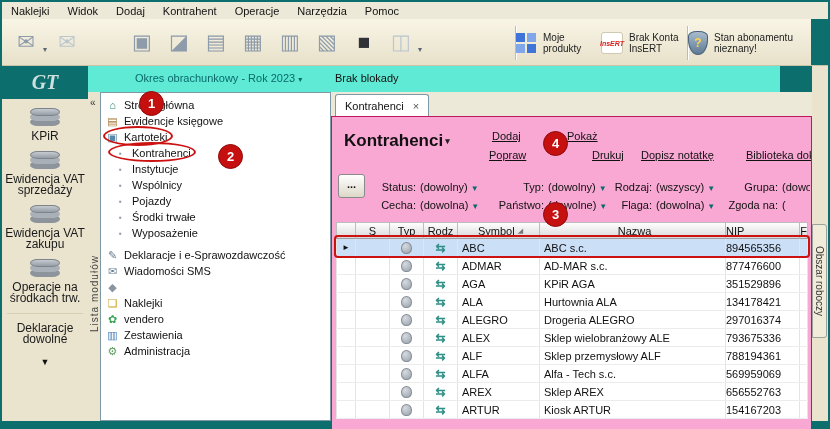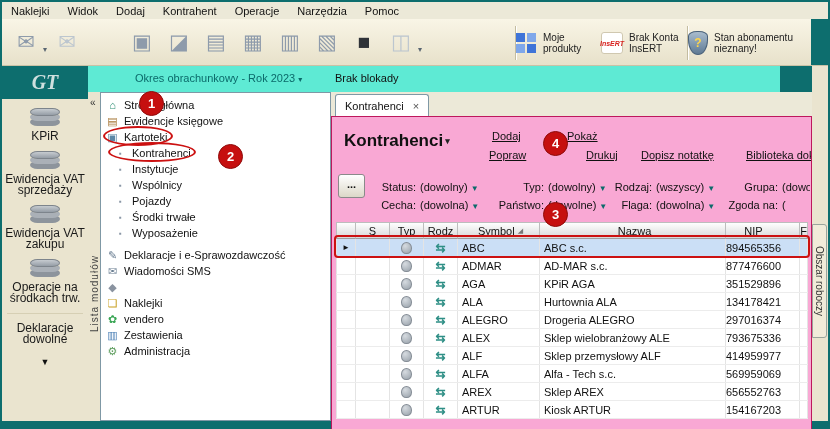--- a/index.html
+++ b/index.html
@@ -92,21 +92,21 @@
 .gh{background:linear-gradient(#fefefe,#eaeaea 55%,#d8d8d8);border:1px solid #bdbdbd;border-left:none;border-bottom:1px solid #9f9f9f;display:flex;align-items:center;justify-content:center;overflow:hidden;cursor:pointer}
 .gh:first-child{border-left:1px solid #bdbdbd}
 .sortg{font-size:7px;color:#777;margin-left:3px}
 .trow{display:flex;height:18px;border-bottom:1px solid #ececec;cursor:pointer;background:#fff}
 .trow.selrow{background:#cbdff6}
 .c{border-right:1px solid #e4e4e4;display:flex;align-items:center;overflow:hidden}
 .c:first-child{border-left:1px solid #e4e4e4}
 .w-sel{width:20px;justify-content:center}
 .w-s{width:34px}.w-typ{width:34px;justify-content:center}.w-rodz{width:34px;justify-content:center}
 .w-sym{width:82px;padding-left:4px}.w-naz{width:186px;padding-left:4px}
-.w-nip{width:74px;justify-content:center;padding-right:18px}.w-f{width:8px}
+.w-nip{width:74px;justify-content:flex-start;padding-right:18px}.w-f{width:8px}
 .blob{width:11px;height:12px;border-radius:50% 50% 46% 46%;background:radial-gradient(circle at 35% 30%,#d6dbe0,#98a1aa);border:1px solid #858d96}
 .arr{color:#2f8f86;font-size:12px;font-weight:bold;line-height:12px}
 .ptr{font-size:8px;color:#111}
 
 
 .rstrip{position:absolute;left:812px;top:66px;width:16px;height:355px;background:#eae4cf}
 .vtab{position:absolute;left:0;top:158px;width:15px;height:114px;background:#f1ebd9;border:1px solid #9aa49c;border-radius:0 3px 3px 0;display:flex;align-items:center;justify-content:center;cursor:pointer}
 .vtextr{writing-mode:vertical-rl;font-size:10px;color:#333;white-space:nowrap}
 
 
@@ -275,21 +275,21 @@
       <span class="x">×</span>
     </div>
     <div class="content">
       <div class="title">
         <span>Kontrahenci</span><span class="pcaret">▾</span>
       </div>
 
       <span class="link" style="left:160px;top:13px">Dodaj</span>
       <span class="link" style="left:235px;top:13px">Pokaż</span>
       <span class="link" style="left:157px;top:32px">Popraw</span>
-      <span class="link" style="left:254px;top:32px">Drukuj</span>
+      <span class="link" style="left:260px;top:32px">Drukuj</span>
       <span class="link" style="left:309px;top:32px">Dopisz notatkę</span>
       <span class="link" style="left:414px;top:32px">Biblioteka dok</span>
 
       <div class="dots">...</div>
 
       <div class="frow r1">
         <div class="fcell fc1"><span class="fl">Status:</span><span class="fv">(dowolny)</span><span class="fcaret">▼</span></div>
         <div class="fcell fc2"><span class="fl">Typ:</span><span class="fv">(dowolny)</span><span class="fcaret">▼</span></div>
         <div class="fcell fc3"><span class="fl">Rodzaj:</span><span class="fv">(wszyscy)</span><span class="fcaret">▼</span></div>
         <div class="fcell fc4"><span class="fl">Grupa:</span><span class="fv">(dowoln</span></div>
@@ -418,21 +418,21 @@
           <div class="c w-sel"></div>
             <div class="c w-s"></div>
           <div class="c w-typ">
               <span class="blob"></span>
             </div>
           <div class="c w-rodz">
               <span class="arr">⇆</span>
             </div>
           <div class="c w-sym">ALF</div>
           <div class="c w-naz">Sklep przemysłowy ALF</div>
-          <div class="c w-nip">414959977</div>
+          <div class="c w-nip">788194361</div>
           <div class="c w-f"></div>
         </div>
         <div class="trow">
           <div class="c w-sel"></div>
             <div class="c w-s"></div>
           <div class="c w-typ">
               <span class="blob"></span>
             </div>
           <div class="c w-rodz">
               <span class="arr">⇆</span>

